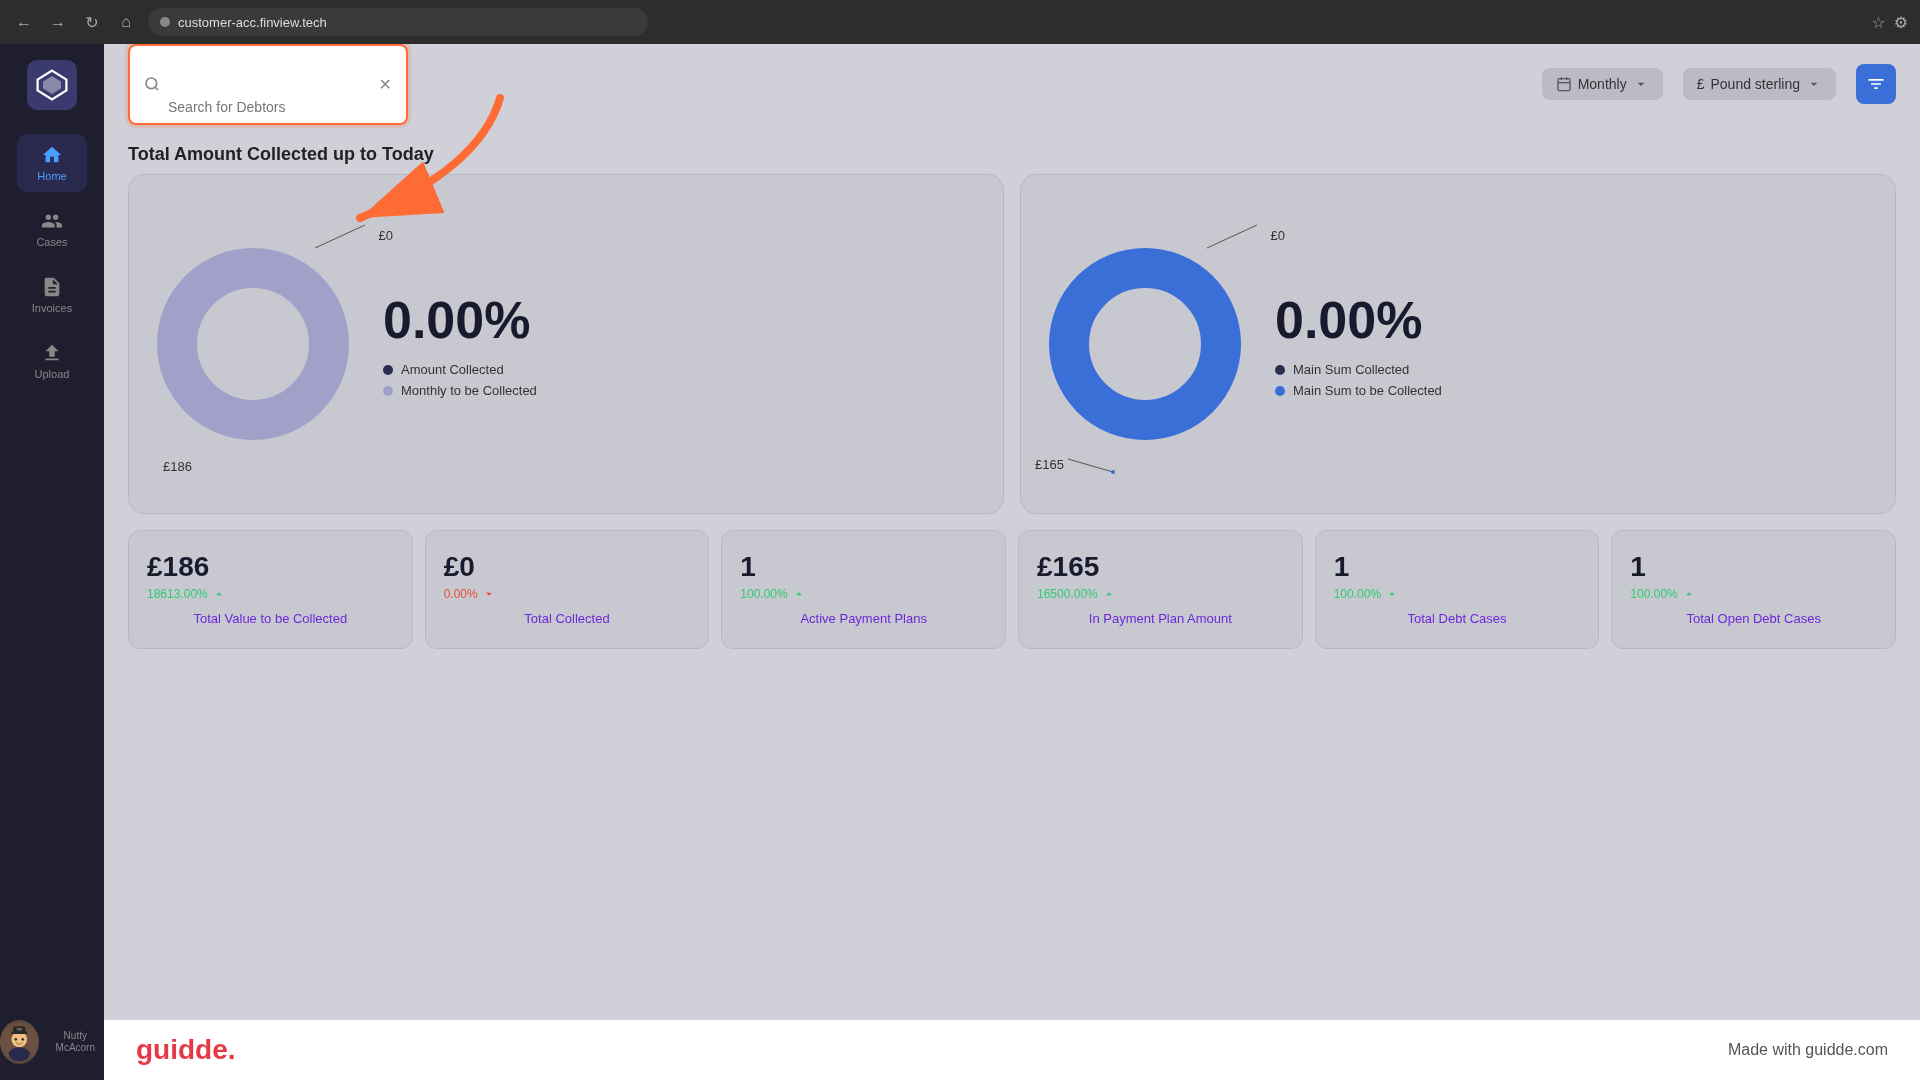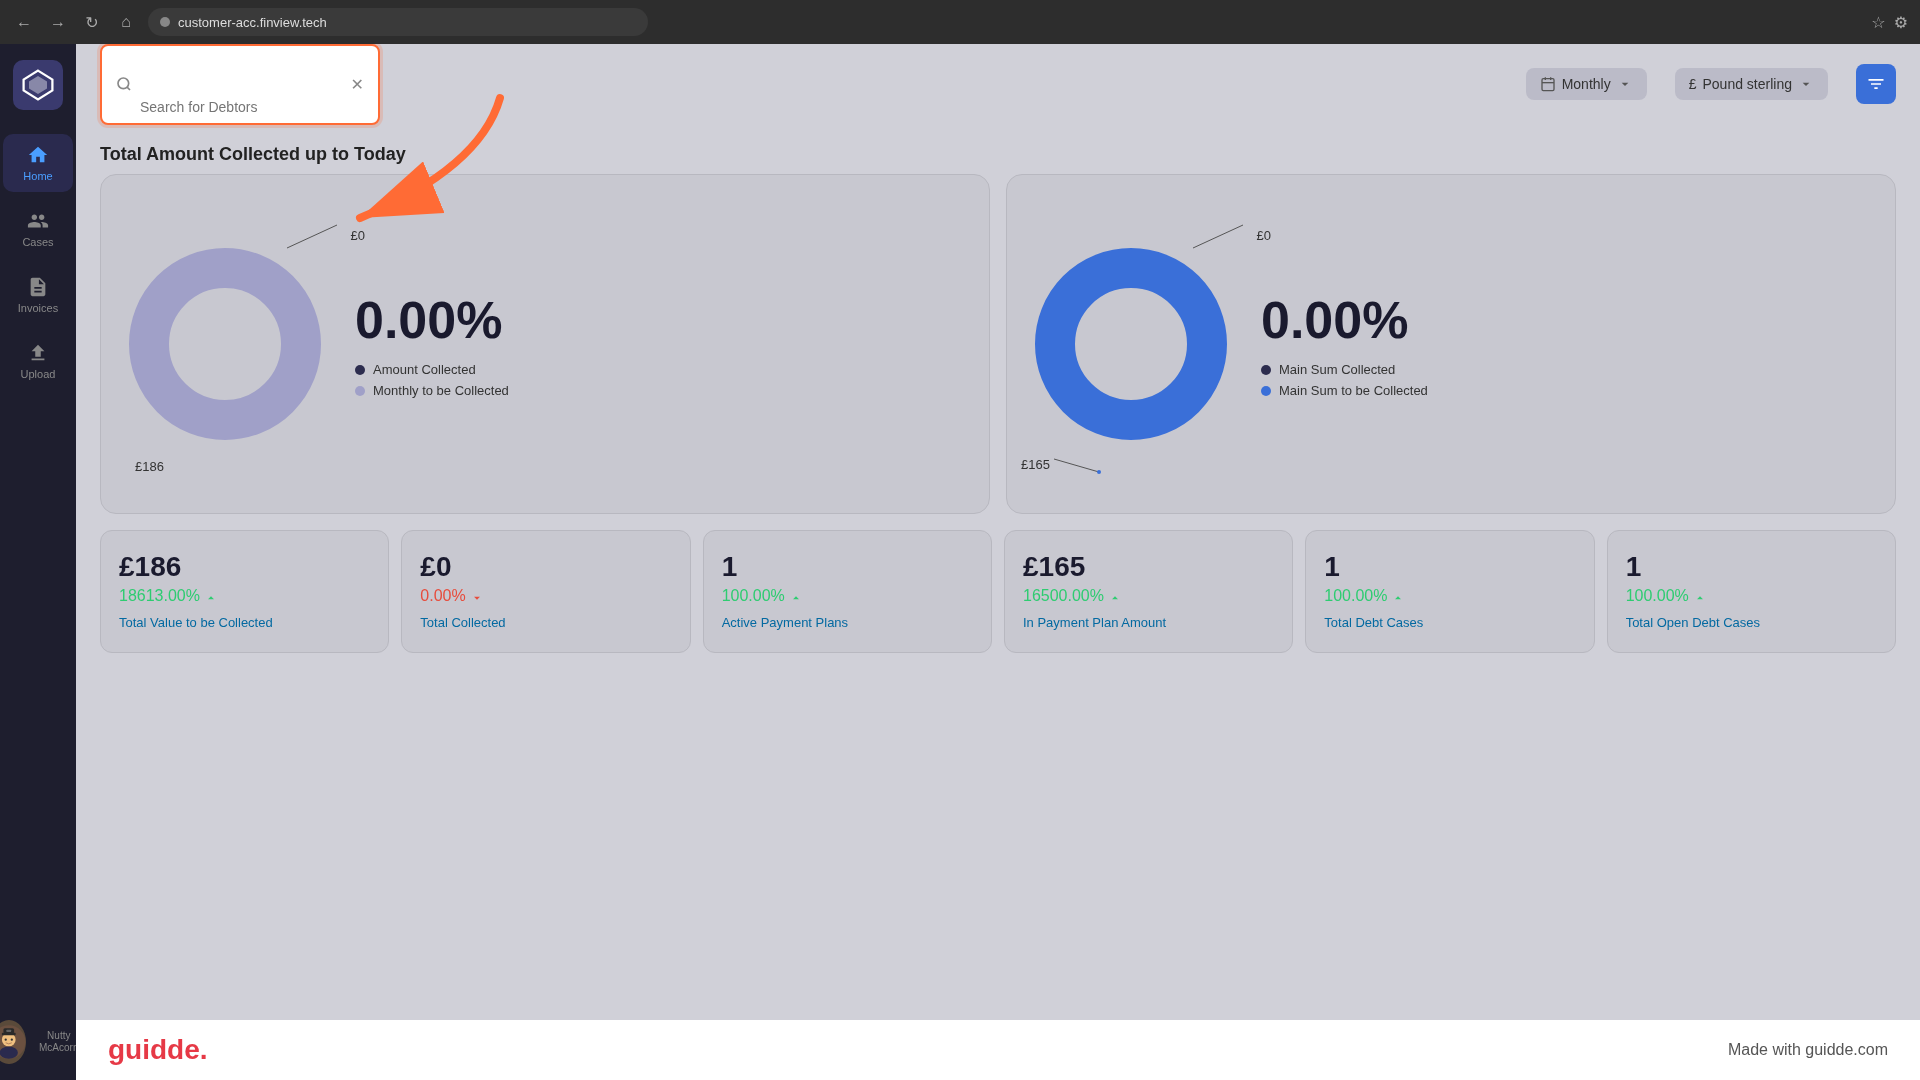--- a/index.html
+++ b/index.html
@@ -41,21 +41,21 @@
     
     .app-container {
       flex: 1;
       display: flex;
       background: #c8c8d0;
       position: relative;
     }
 
     
     .sidebar {
-      width: 76px;
+      width: 104px;
       background: #1e1e2e;
       display: flex;
       flex-direction: column;
       align-items: center;
       padding: 16px 0;
       flex-shrink: 0;
     }
     .sidebar-logo {
       width: 50px; height: 50px;
       background: #3a3a6e;
@@ -119,21 +119,21 @@
     
     .arrow-annotation {
       position: absolute;
       top: 44px; left: 200px;
       width: 350px; height: 180px;
       pointer-events: none;
       z-index: 100;
     }
 
     .header-spacer { flex: 1; }
-    .header-controls { display: flex; align-items: center; gap: 28px; margin-left: 44px; }
+    .header-controls { display: flex; align-items: center; gap: 20px; margin-left: 44px; }
     .header-btn {
       display: flex; align-items: center; gap: 6px;
       background: #bbbbc8; border: none;
       border-radius: 8px; padding: 8px 14px;
       cursor: pointer; color: #333; font-size: 14px;
     }
     .header-btn svg { width: 16px; height: 16px; color: #555; }
     .header-icon-btn {
       width: 40px; height: 40px;
       background: #3a6fd8; border: none; border-radius: 8px;
@@ -183,24 +183,24 @@
       display: flex; gap: 12px;
     }
     .stat-card {
       flex: 1;
       background: #c8c8d0;
       border-radius: 12px;
       padding: 20px 18px;
       border: 1px solid #b8b8c0;
     }
     .stat-value { font-size: 28px; font-weight: 700; color: #1a1a2e; margin-bottom: 4px; }
-    .stat-change { font-size: 16px; display: flex; align-items: flex-end; gap: 4px; margin-bottom: 10px; }
+    .stat-change { font-size: 12px; display: flex; align-items: center; gap: 4px; margin-bottom: 10px; }
     .stat-change.up { color: #2ecc71; }
     .stat-change.flat { color: #e74c3c; }
-    .stat-label { font-size: 13px; color: #0369a1; line-height: 1.3; }
+    .stat-label { font-size: 13px; color: #6d28d9; line-height: 1.3; text-align: center; }
 
     
     .footer {
       height: 60px;
       background: white;
       display: flex; align-items: center; justify-content: space-between;
       padding: 0 32px;
       flex-shrink: 0;
     }
     .footer-logo { font-size: 28px; font-weight: 800; color: #e63946; }

